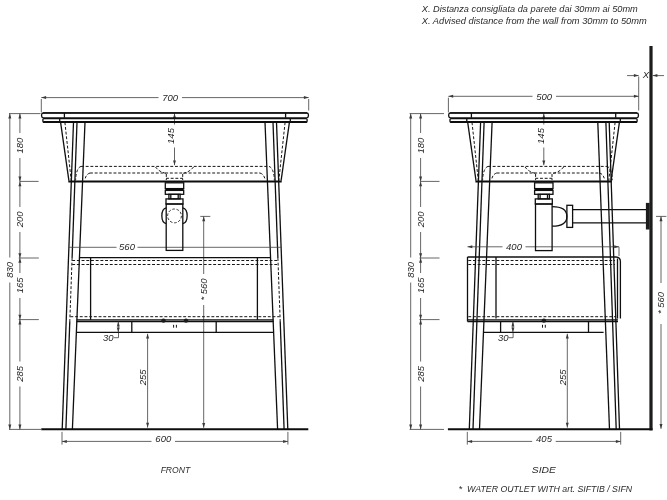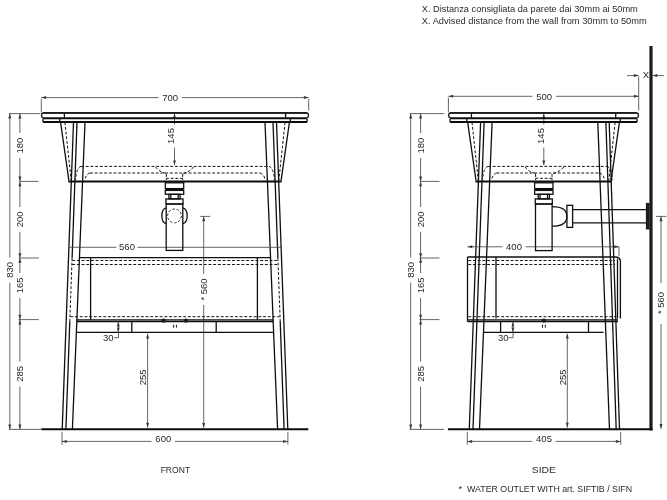--- a/index.html
+++ b/index.html
@@ -1,16 +1,16 @@
 <!DOCTYPE html>
 <html><head>
 <meta charset="utf-8">
 <style>
 html,body{margin:0;padding:0;background:#fff;}
-#wrap{width:667px;height:500px;position:relative;overflow:hidden;background:#1d4ed8;}
+#wrap{width:667px;height:500px;position:relative;overflow:hidden;background:#1d4ed8;font-style:italic;}
 text{font-family:"Liberation Sans",sans-serif;}
 .st{stroke:#0f0f0f;fill:none;stroke-width:1.3;}
 .th{stroke:#0d0d0d;fill:none;stroke-width:2;}
 .dm{stroke:#3f3f3f;fill:none;stroke-width:0.8;}
 .da{stroke:#161616;fill:none;stroke-width:1;stroke-dasharray:2.9 1.8;}
 .tx{fill:#282828;font-size:9.5px;}
 .lb{fill:#2b2b2b;font-size:9.4px;}
 </style>
 </head>
 <body>

